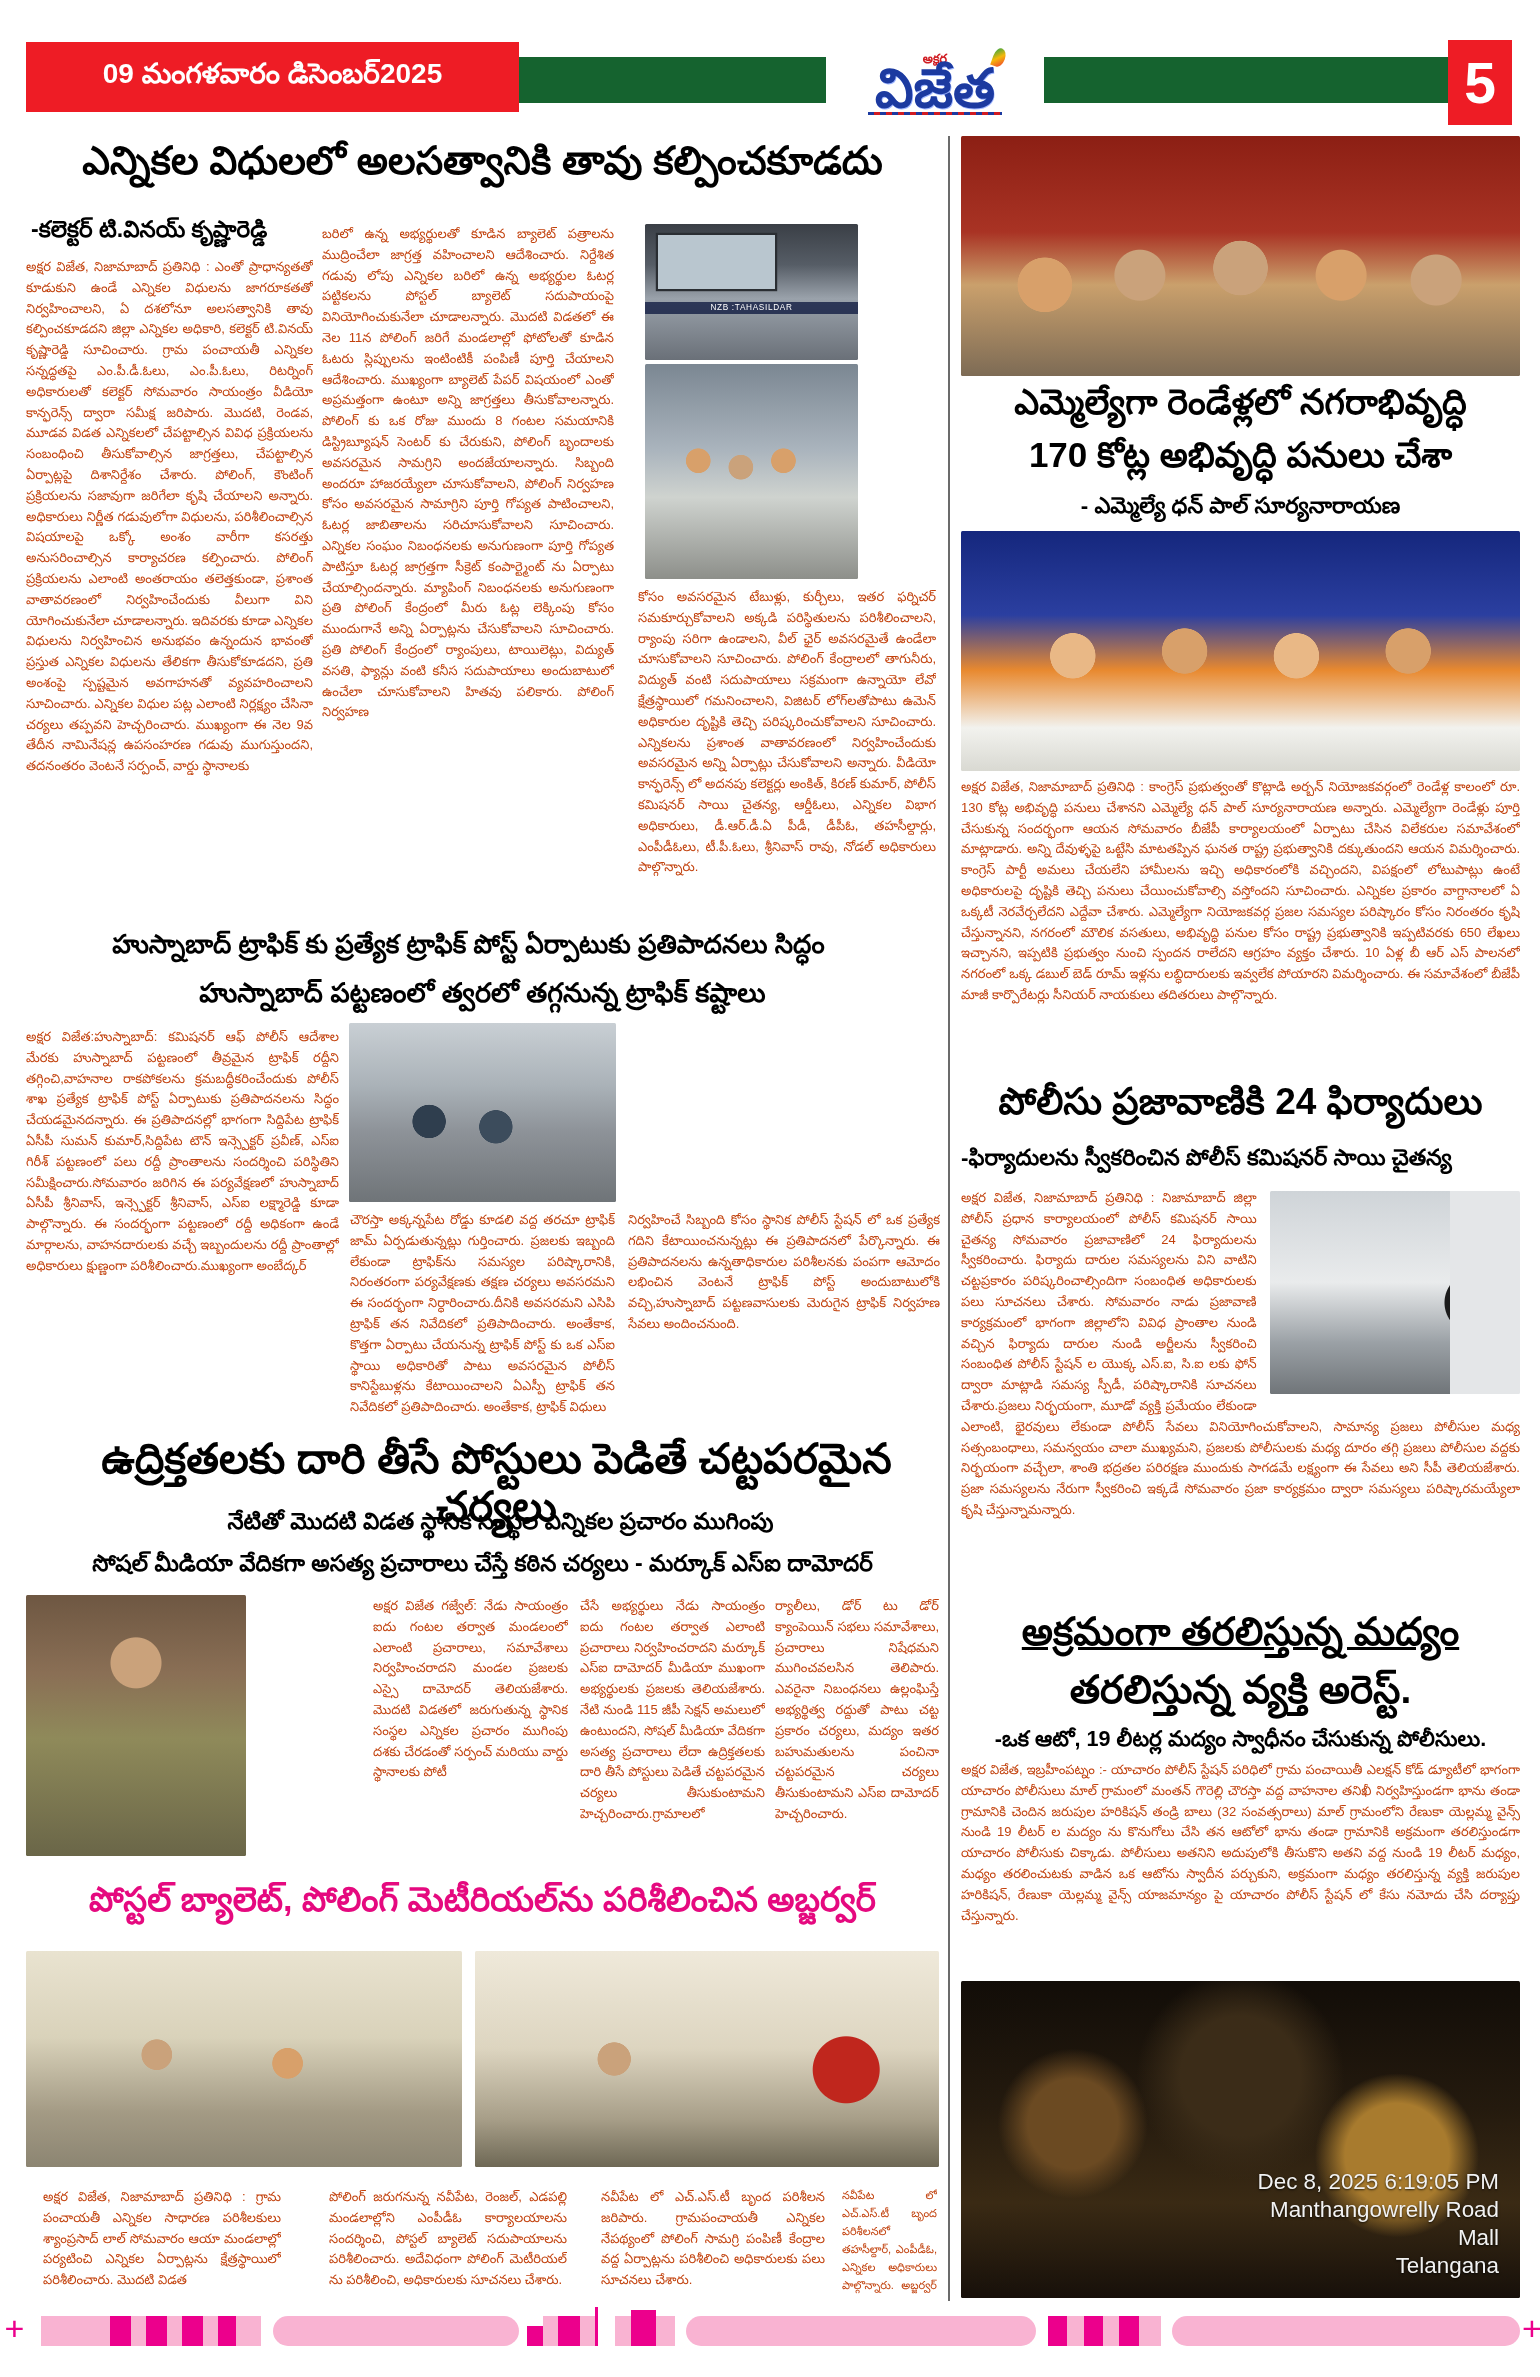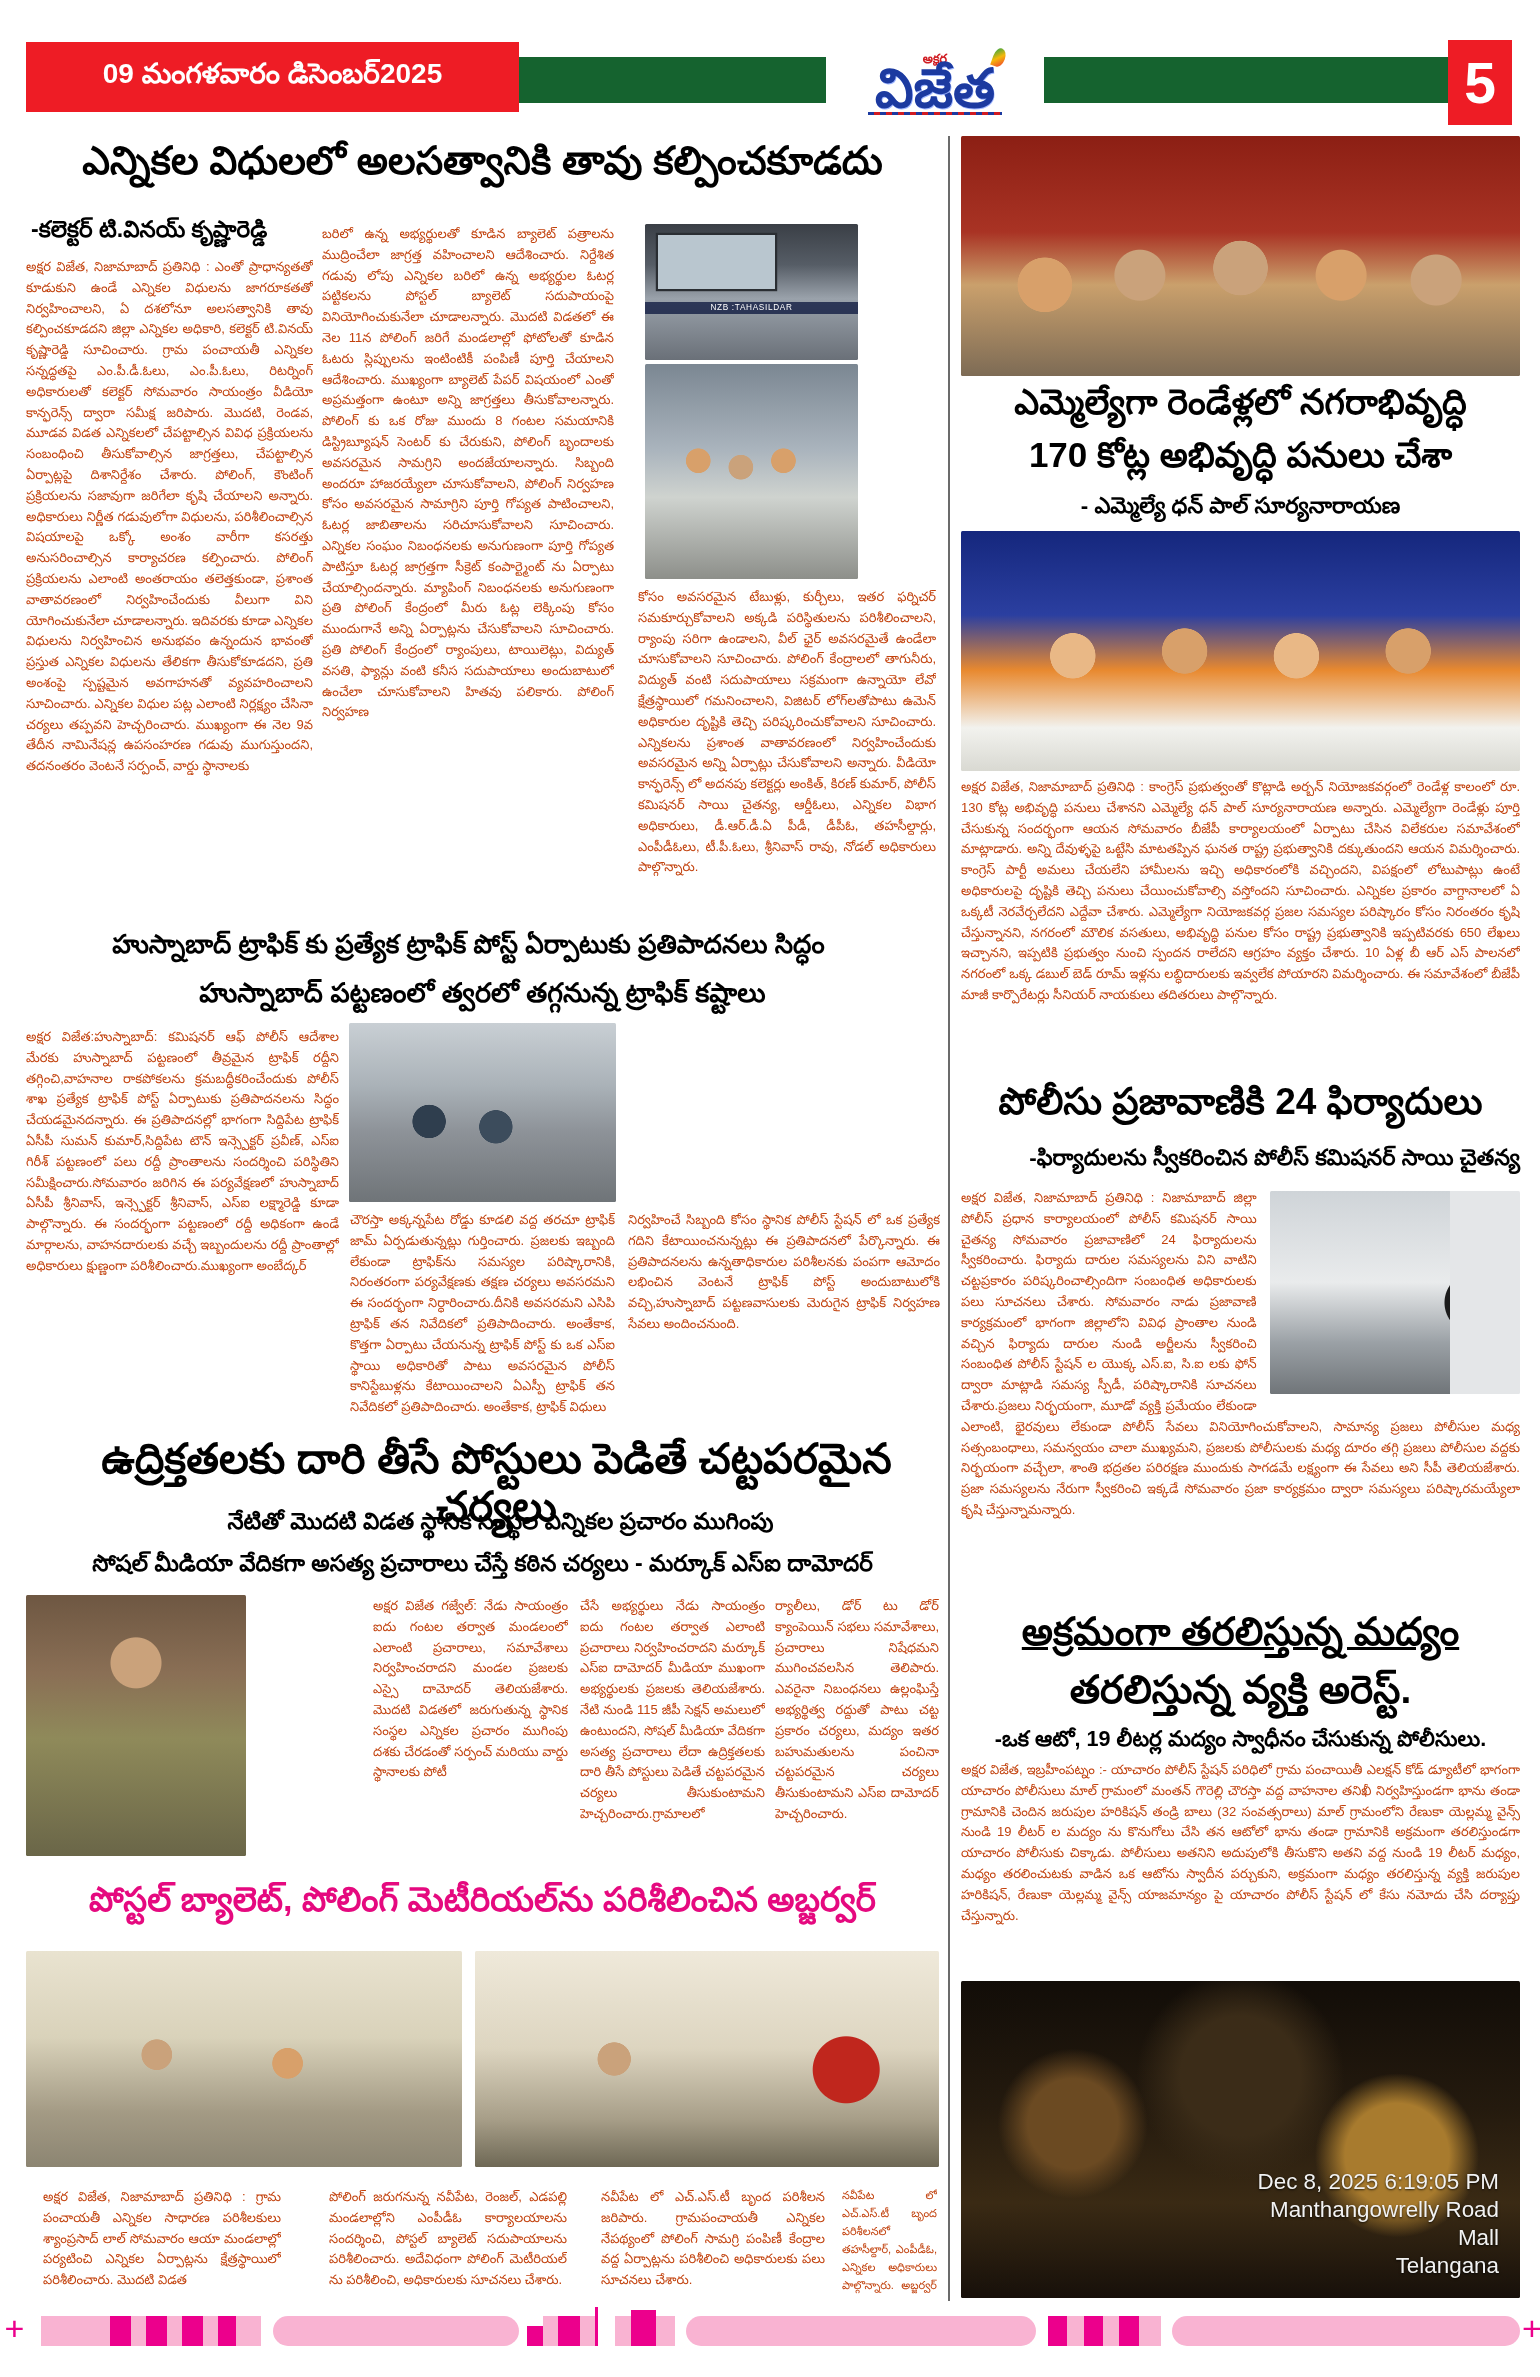--- a/index.html
+++ b/index.html
@@ -162,21 +162,21 @@
 
   <div class="h-black" style="left:961px;top:382px;width:559px;font-size:35px;">ఎమ్మెల్యేగా రెండేళ్లలో నగరాభివృద్ధి</div>
   <div class="h-black" style="left:961px;top:435px;width:559px;font-size:35px;">170 కోట్ల అభివృద్ధి పనులు చేశా</div>
   <div class="byline" style="left:961px;top:493px;width:559px;font-size:22.4px;text-align:center;">- ఎమ్మెల్యే ధన్ పాల్ సూర్యనారాయణ</div>
 
   <div class="photo ph-press" style="left:961px;top:531px;width:559px;height:240px;"></div>
 
   <div class="bodycol" style="left:961px;top:777px;width:559px;height:300px;">అక్షర విజేత, నిజామాబాద్ ప్రతినిధి :  కాంగ్రెస్ ప్రభుత్వంతో కొట్లాడి అర్బన్ నియోజకవర్గంలో రెండేళ్ల కాలంలో రూ. 130 కోట్ల అభివృద్ధి పనులు చేశానని ఎమ్మెల్యే ధన్ పాల్ సూర్యనారాయణ అన్నారు. ఎమ్మెల్యేగా రెండేళ్లు పూర్తి చేసుకున్న సందర్భంగా ఆయన సోమవారం బీజేపీ కార్యాలయంలో ఏర్పాటు చేసిన విలేకరుల సమావేశంలో మాట్లాడారు. అన్ని దేవుళ్ళపై ఒట్టేసి మాటతప్పిన ఘనత రాష్ట్ర ప్రభుత్వానికి దక్కుతుందని ఆయన విమర్శించారు. కాంగ్రెస్ పార్టీ అమలు చేయలేని హామీలను ఇచ్చి అధికారంలోకి వచ్చిందని, విపక్షంలో లోటుపాట్లు ఉంటే అధికారులపై దృష్టికి తెచ్చి పనులు చేయించుకోవాల్సి వస్తోందని సూచించారు. ఎన్నికల ప్రకారం వాగ్దానాలలో ఏ ఒక్కటీ నెరవేర్చలేదని ఎద్దేవా చేశారు. ఎమ్మెల్యేగా నియోజకవర్గ ప్రజల సమస్యల పరిష్కారం కోసం నిరంతరం కృషి చేస్తున్నానని, నగరంలో మౌలిక వసతులు, అభివృద్ధి పనుల కోసం రాష్ట్ర ప్రభుత్వానికి ఇప్పటివరకు 650 లేఖలు ఇచ్చానని, ఇప్పటికి  ప్రభుత్వం నుంచి స్పందన రాలేదని ఆగ్రహం  వ్యక్తం చేశారు.  10 ఏళ్ల బీ ఆర్ ఎస్ పాలనలో నగరంలో ఒక్క డబుల్ బెడ్ రూమ్ ఇళ్లను లబ్ధిదారులకు ఇవ్వలేక పోయారని విమర్శించారు.  ఈ సమావేశంలో బీజేపీ మాజీ కార్పొరేటర్లు సీనియర్ నాయకులు తదితరులు పాల్గొన్నారు.</div>
 
   <div class="h-black" style="left:961px;top:1081px;width:559px;font-size:37px;">పోలీసు ప్రజావాణికి 24 ఫిర్యాదులు</div>
-  <div class="byline" style="left:961px;top:1145px;width:559px;font-size:22.4px;text-align:right;">-ఫిర్యాదులను  స్వీకరించిన పోలీస్ కమిషనర్ సాయి చైతన్య</div>
+  <div class="byline" style="left:961px;top:1145px;width:559px;font-size:22.4px;text-align:left;">-ఫిర్యాదులను  స్వీకరించిన పోలీస్ కమిషనర్ సాయి చైతన్య</div>
 
   <div class="bodycol" style="left:961px;top:1188px;width:559px;height:406px;">
     <div class="photo ph-office" style="position:relative;float:right;width:250px;height:203px;margin:3px 0 7.5px 13.4px;"></div>
     <span>అక్షర విజేత, నిజామాబాద్ ప్రతినిధి : నిజామాబాద్ జిల్లా పోలీస్ ప్రధాన కార్యాలయంలో పోలీస్ కమిషనర్ సాయి చైతన్య సోమవారం ప్రజావాణిలో 24 ఫిర్యాదులను స్వీకరించారు. ఫిర్యాదు దారుల సమస్యలను విని వాటిని చట్టప్రకారం పరిష్కరించాల్సిందిగా సంబంధిత అధికారులకు పలు సూచనలు చేశారు. సోమవారం నాడు ప్రజావాణి కార్యక్రమంలో భాగంగా జిల్లాలోని వివిధ ప్రాంతాల నుండి వచ్చిన ఫిర్యాదు దారుల నుండి అర్జీలను స్వీకరించి సంబంధిత పోలీస్ స్టేషన్ ల యొక్క ఎస్.ఐ, సి.ఐ లకు ఫోన్ ద్వారా మాట్లాడి సమస్య స్పీడీ, పరిష్కారానికి సూచనలు చేశారు.ప్రజలు నిర్భయంగా, మూడో వ్యక్తి ప్రమేయం లేకుండా ఎలాంటి, భైరవులు లేకుండా పోలీస్ సేవలు వినియోగించుకోవాలని, సామాన్య ప్రజలు పోలీసుల మధ్య సత్సంబంధాలు, సమన్వయం చాలా ముఖ్యమని, ప్రజలకు పోలీసులకు మధ్య దూరం తగ్గి ప్రజలు పోలీసుల వద్దకు నిర్భయంగా వచ్చేలా, శాంతి భద్రతల పరిరక్షణ ముందుకు సాగడమే లక్ష్యంగా ఈ సేవలు అని సీపీ తెలియజేశారు. ప్రజా సమస్యలను నేరుగా స్వీకరించి ఇక్కడే సోమవారం ప్రజా కార్యక్రమం ద్వారా సమస్యలు పరిష్కారమయ్యేలా కృషి చేస్తున్నామన్నారు.</span>
   </div>
 
   <div class="h-black" style="left:961px;top:1610px;width:559px;font-size:39px;text-decoration:underline;">అక్రమంగా తరలిస్తున్న మద్యం</div>
   <div class="h-black" style="left:961px;top:1668px;width:559px;font-size:39px;">తరలిస్తున్న వ్యక్తి అరెస్ట్.</div>
   <div class="byline" style="left:961px;top:1726px;width:559px;font-size:21.6px;text-align:center;">-ఒక ఆటో, 19 లీటర్ల మద్యం స్వాధీనం చేసుకున్న పోలీసులు.</div>
 

